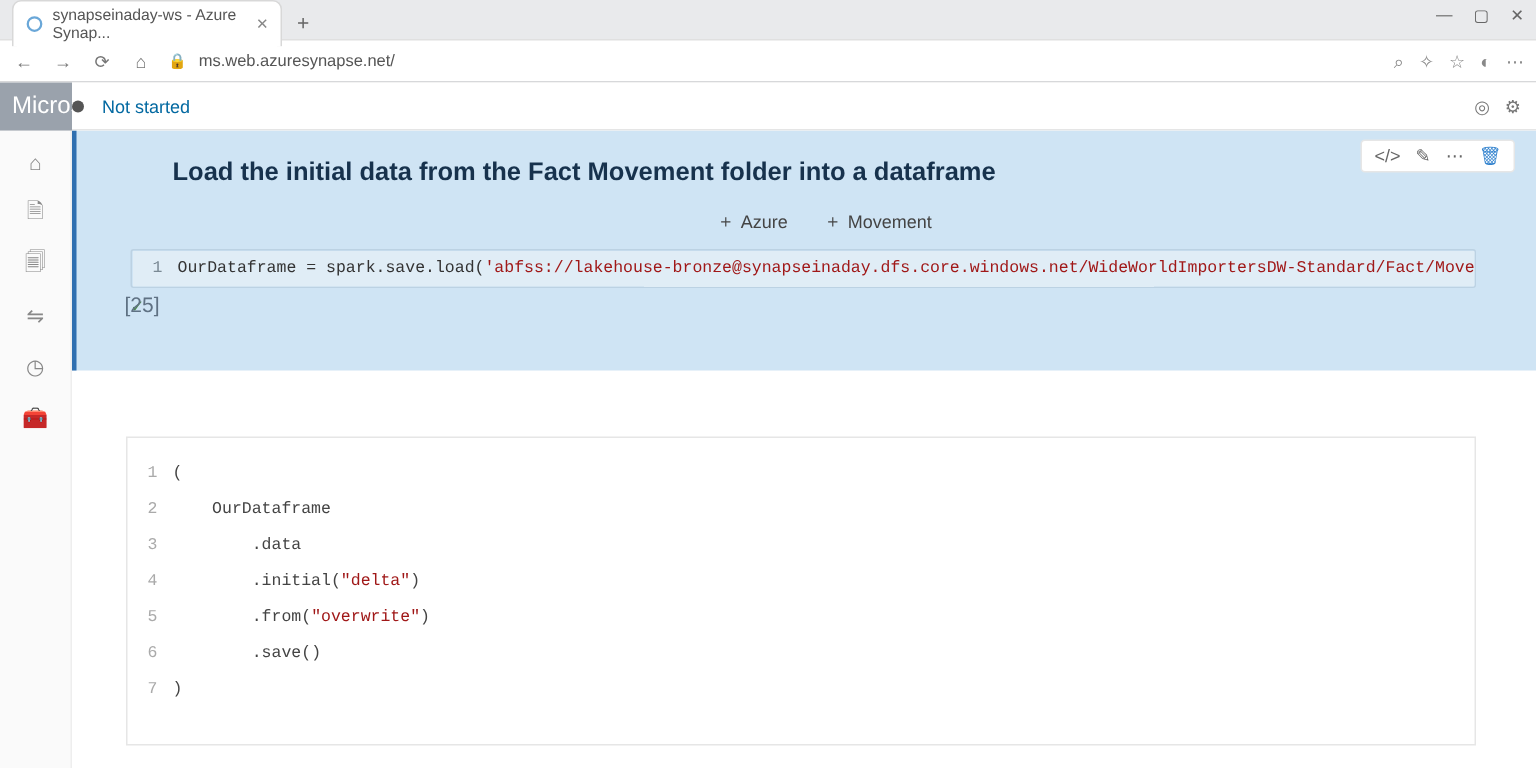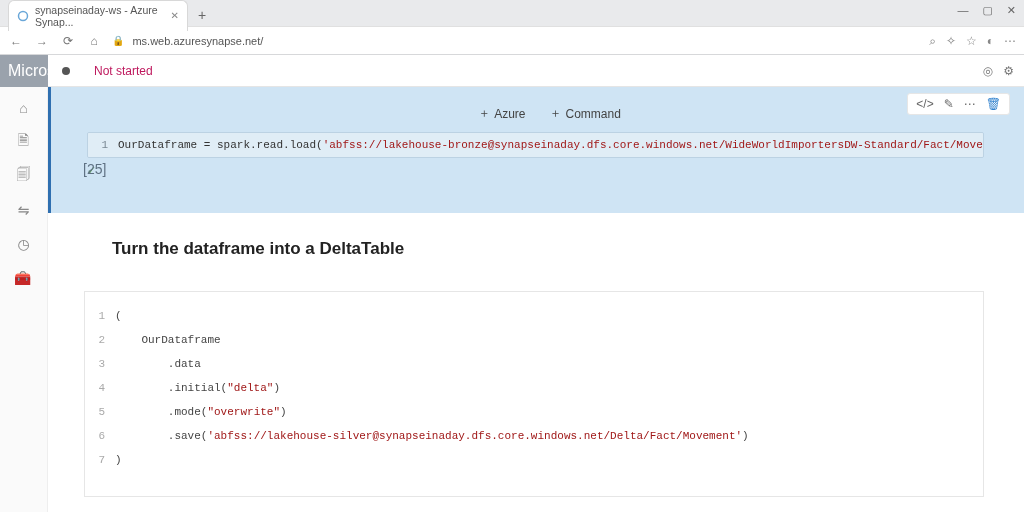--- a/index.html
+++ b/index.html
@@ -15,21 +15,21 @@
   .addr-row { display: flex; align-items: center; height: 28px; padding: 0 8px; gap: 10px; background: #fff; border-top: 1px solid #e0e0e0; }
   .nav-btn { width: 16px; height: 16px; color: #777; display: inline-flex; align-items: center; justify-content: center; font-size: 12px; }
   .addr-bar { flex: 1; display: flex; align-items: center; gap: 8px; color: #555; font-size: 11px; }
   .addr-bar .lock { font-size: 10px; color: #666; }
   .right-icons { display: flex; gap: 10px; color: #888; }
   .window-controls { position: absolute; right: 8px; top: 4px; display: flex; gap: 14px; color: #666; font-size: 11px; }
 
   
   .appbar { display: flex; align-items: center; height: 32px; background: #fff; border-bottom: 1px solid #e5e5e5; position: relative; }
   .brand { background: #9aa2ac; color: #fff; font-size: 16px; padding: 0 8px; height: 32px; display: flex; align-items: center; width: 48px; overflow: hidden; }
-  .status { display: flex; align-items: center; gap: 24px; padding-left: 14px; font-size: 12px; color: #be185d; }
+  .status { display: flex; align-items: center; gap: 12px; font-size: 12px; color: #0369a1; }
   .status-dot { width: 8px; height: 8px; border-radius: 50%; background: #555; display: inline-block; }
   .appbar-right { position: absolute; right: 10px; display: flex; gap: 10px; color: #777; }
 
   
   .main { display: flex; height: calc(512px - 26px - 28px - 32px); }
   .siderail { width: 48px; background: #fafafa; border-right: 1px solid #eee; display: flex; flex-direction: column; align-items: center; padding-top: 12px; gap: 16px; color: #888; }
   .siderail .ic { width: 18px; height: 18px; display: flex; align-items: center; justify-content: center; font-size: 14px; }
 
   .content { flex: 1; position: relative; overflow: hidden; }
   .cell-toolbar { position: absolute; right: 14px; top: 6px; display: flex; gap: 10px; background: #fff; border: 1px solid #e6e6e6; border-radius: 3px; padding: 3px 8px; color: #666; z-index: 5; }
@@ -127,48 +127,48 @@
   <div class="content">
 
     <div class="cell-toolbar">
       <span>&lt;/&gt;</span>
       <span>✎</span>
       <span>⋯</span>
       <span class="trash">🗑</span>
     </div>
 
     <div class="cell1 cell-selected">
+      <div class="cell-heading">Load the initial data from the Fact Movement folder into a dataframe</div>
 
       <div class="add-row">
         <span class="add-btn">＋ <span>Azure</span></span>
-        <span class="add-btn">＋ <span>Command</span></span>
+        <span class="add-btn">＋ <span>Movement</span></span>
       </div>
 
       <div class="exec-wrap">
-        <div class="code-block"><div class="code-line"><span class="ln">1</span><span><span>OurDataframe = spark.read.load(</span><span class="code-str">'abfss://lakehouse-bronze@synapseinaday.dfs.core.windows.net/WideWorldImportersDW-Standard/Fact/Movement'</span></span></div></div>
+        <div class="code-block"><div class="code-line"><span class="ln">1</span><span><span>OurDataframe = spark.save.load(</span><span class="code-str">'abfss://lakehouse-bronze@synapseinaday.dfs.core.windows.net/WideWorldImportersDW-Standard/Fact/Movement'</span></span></div></div>
         <div class="cell-meta">
           <span class="chk">✓</span>
         </div>
         <span class="exec-num" style="top:auto;bottom:0">[25]</span>
       </div>
     </div>
 
     <div class="cell2">
-      <div class="cell-heading">Turn the dataframe into a DeltaTable</div>
 
       <div style="height:18px"></div>
 
       <div class="exec-wrap">
         <div class="code-block2">
 <div class="code-line"><span class="ln">1</span><span>(</span></div>
 <div class="code-line"><span class="ln">2</span><span>    OurDataframe</span></div>
 <div class="code-line"><span class="ln">3</span><span>        .data</span></div>
 <div class="code-line"><span class="ln">4</span><span>        .initial(</span><span class="code-str">"delta"</span><span>)</span></div>
-<div class="code-line"><span class="ln">5</span><span>        .mode(</span><span class="code-str">"overwrite"</span><span>)</span></div>
-<div class="code-line"><span class="ln">6</span><span>        .save(</span><span class="code-str">'abfss://lakehouse-silver@synapseinaday.dfs.core.windows.net/Delta/Fact/Movement'</span><span>)</span></div>
+<div class="code-line"><span class="ln">5</span><span>        .from(</span><span class="code-str">"overwrite"</span><span>)</span></div>
+<div class="code-line"><span class="ln">6</span><span>        .save(</span><span>)</span></div>
 <div class="code-line"><span class="ln">7</span><span>)</span></div>
         </div>
 
       </div>
     </div>
 
   </div>
 </div>
 
 </body></html>

